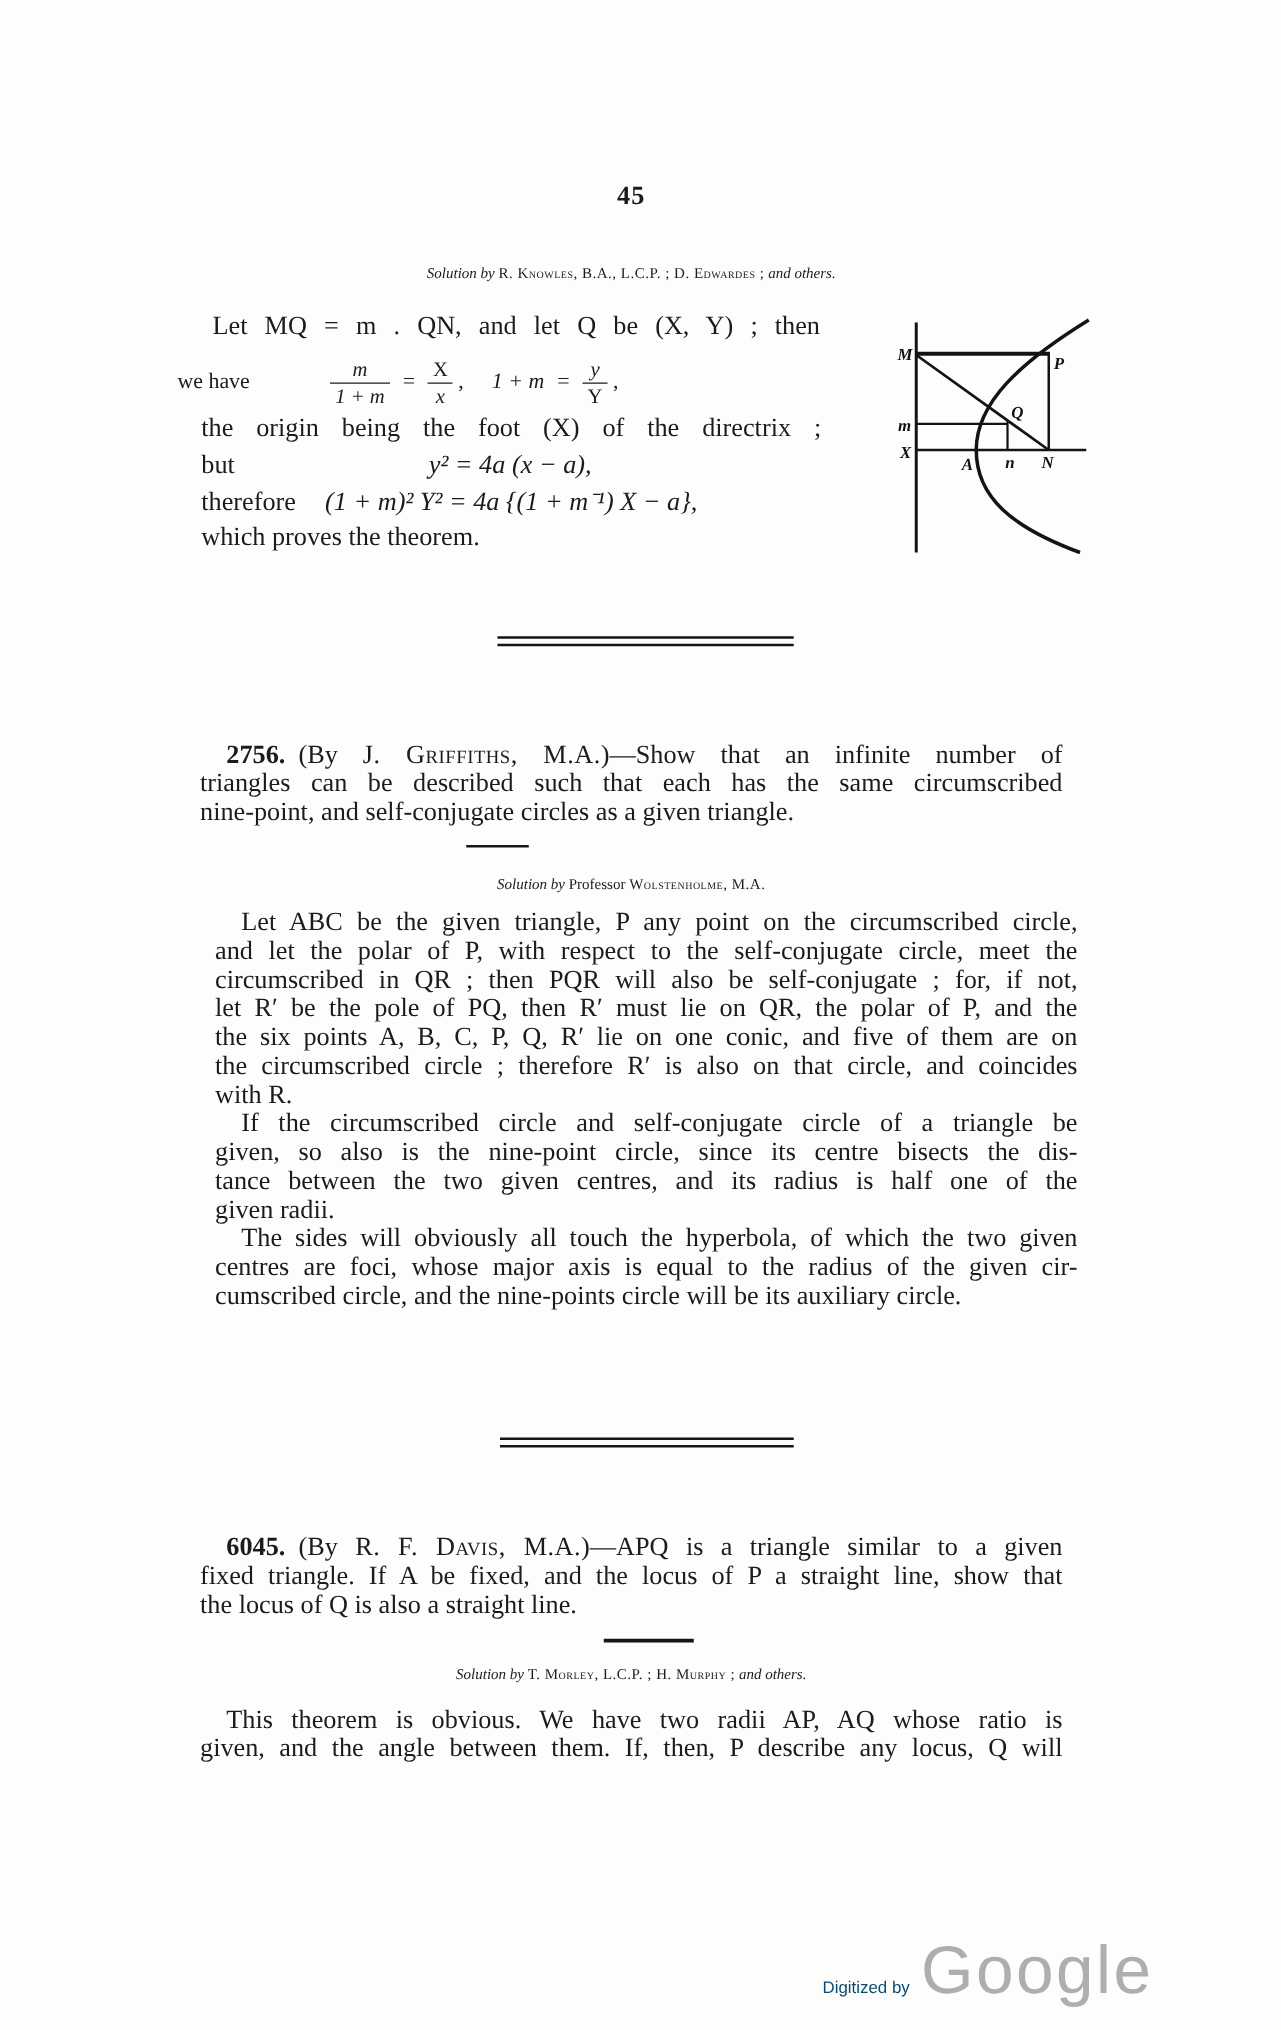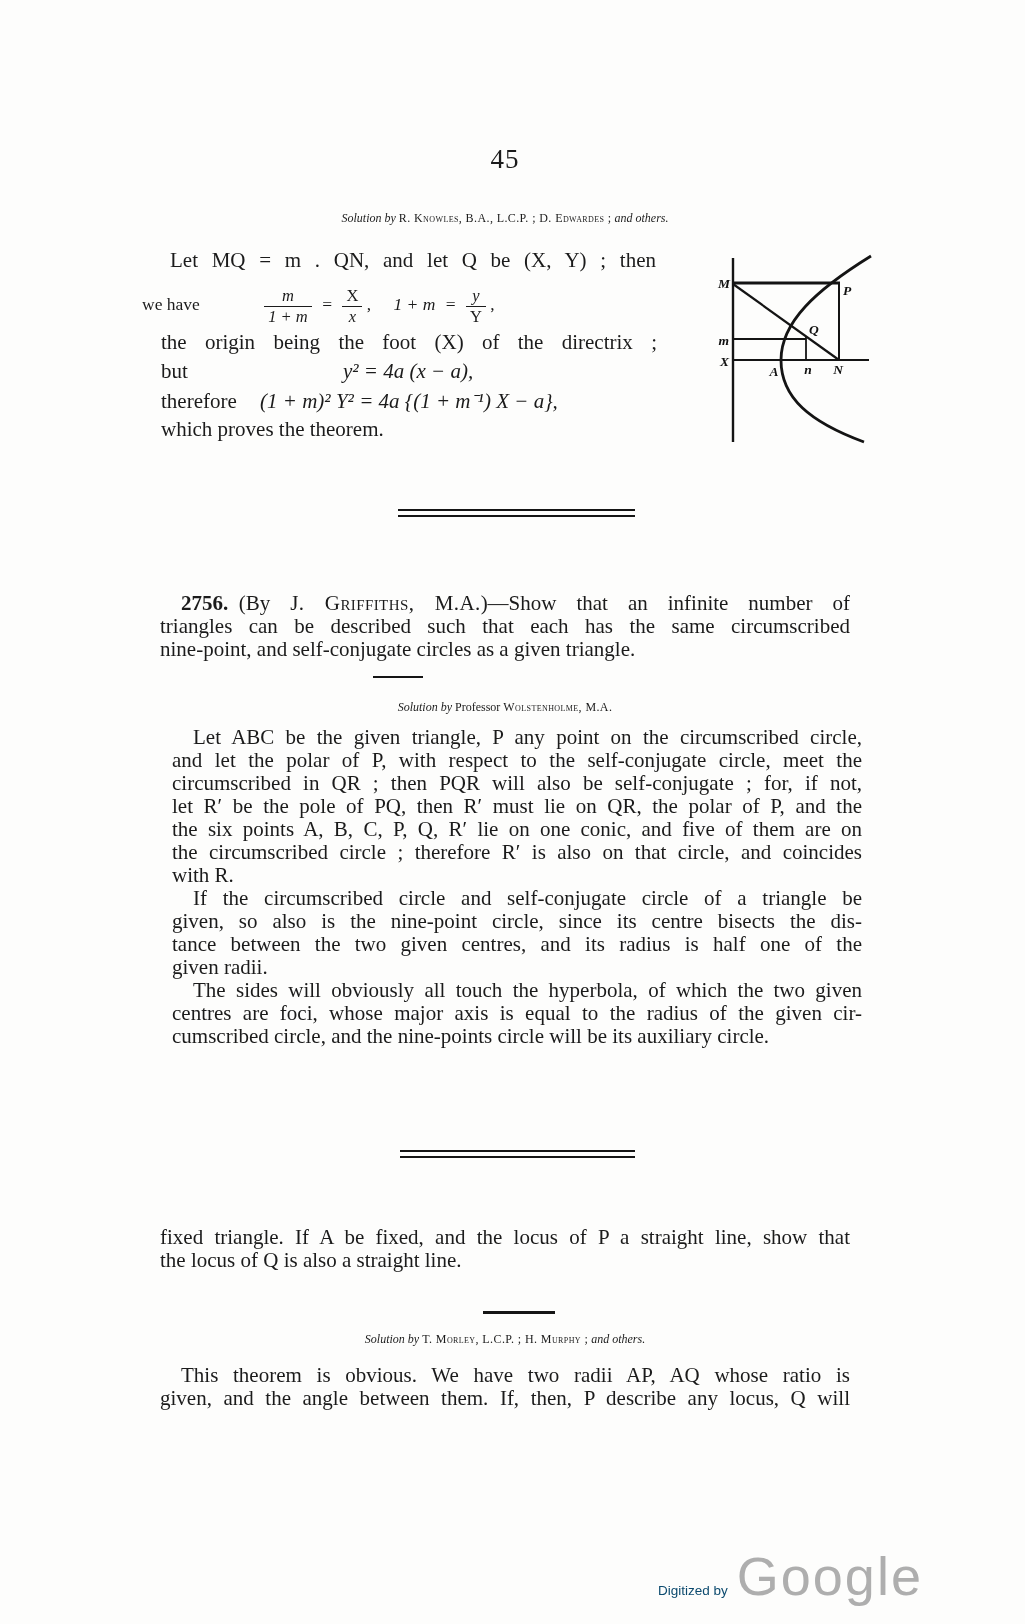--- a/index.html
+++ b/index.html
@@ -12,21 +12,21 @@
     overflow:hidden;
   }
   .abs{position:absolute;}
   .txt{font-size:21px;line-height:23px;}
   .it{font-style:italic;}
   .b{font-weight:bold;}
   .sc{font-variant:small-caps;letter-spacing:0.4px;}
   .jline{text-align:justify;text-align-last:justify;}
   .jline.last{text-align-last:left;}
   .indent{text-indent:21px;}
-  .pagenum{font-size:27px;font-weight:normal;letter-spacing:1px;}
+  .pagenum{font-size:21px;font-weight:bold;letter-spacing:1px;}
   .byline{font-size:12px;width:690px;text-align:center;}
   
   .frac{display:inline-block;vertical-align:-12px;text-align:center;font-size:16.5px;line-height:1.1;}
   .frac .num{display:block;padding:0 4px 1px 4px;border-bottom:1.4px solid #1b1b1b;}
   .frac .den{display:block;padding:1px 4px 0 4px;}
   .mathrow{font-size:17.5px;white-space:nowrap;}
   .eq{font-style:italic;}
   
   .dblrule{height:4px;border-top:2px solid #151515;border-bottom:2px solid #151515;}
   .shortrule{border-top:2.5px solid #151515;height:0;}
@@ -139,20 +139,23 @@
     <div class="txt jline">tance between the two given centres, and its radius is half one of the</div>
     <div class="txt jline last">given radii.</div>
     <div class="txt jline indent">The sides will obviously all touch the hyperbola, of which the two given</div>
     <div class="txt jline">centres are foci, whose major axis is equal to the radius of the given cir-</div>
     <div class="txt jline last">cumscribed circle, and the nine-points circle will be its auxiliary circle.</div>
   </div>
 
   <div class="abs dblrule" style="left:400px;top:1150px;width:235px;"></div>
 
   <div class="abs" style="left:160px;top:1226px;width:690px;">
+    <div class="txt jline indent">
+      <span class="b">6045.</span><span> (By </span><span class="sc">R. F. Davis, M.A.</span><span>)—APQ is a triangle similar to a given</span>
+    </div>
     <div class="txt jline">fixed triangle.  If A be fixed, and the locus of P a straight line, show that</div>
     <div class="txt jline last">the locus of Q is also a straight line.</div>
   </div>
 
   <div class="abs shortrule" style="left:483px;top:1311px;width:72px;border-top-width:3px;"></div>
 
   <div class="abs byline" style="left:160px;top:1332px;">
     <span class="it">Solution by </span><span class="sc">T. Morley, L.C.P. ;  H. Murphy ;</span><span class="it"> and others.</span>
   </div>
 

